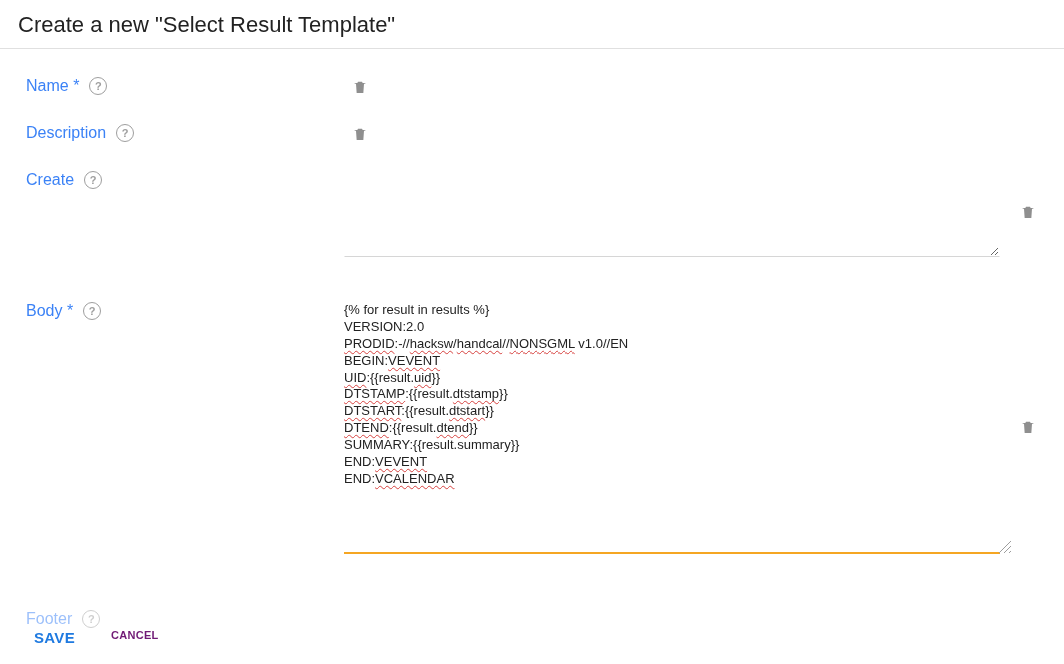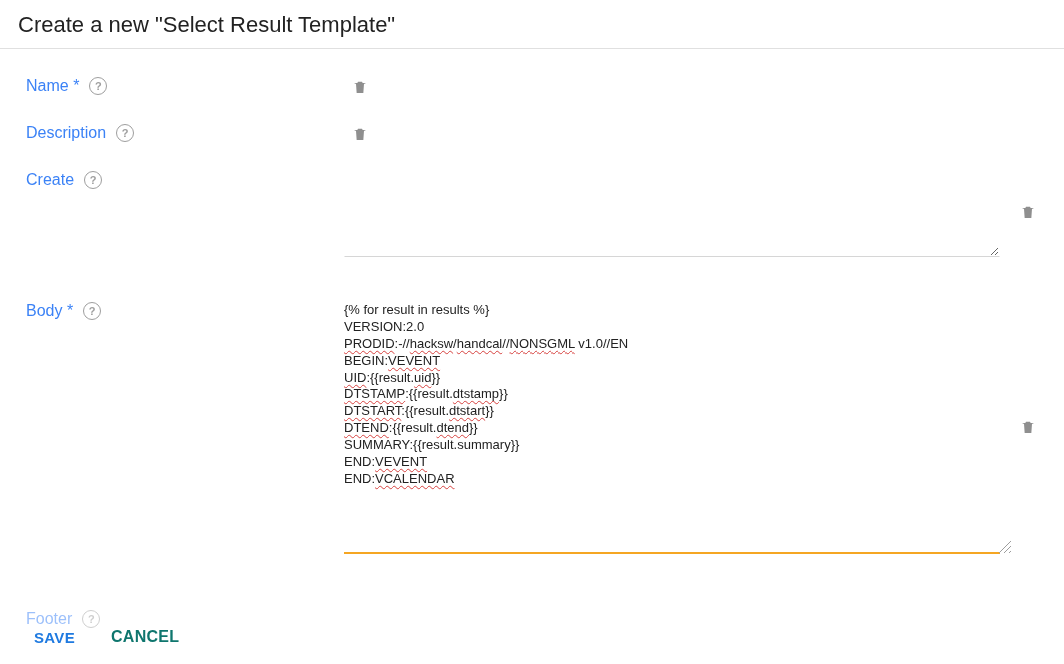--- a/index.html
+++ b/index.html
@@ -130,37 +130,37 @@
       bottom: 0;
       width: 14px;
       height: 14px;
     }
     .resize-handle svg { display:block; }
     .actions {
       position: absolute;
       left: 34px;
       bottom: 18px;
       display: flex;
-      align-items: center;
+      align-items: flex-start;
       gap: 36px;
     }
     .btn-save {
       font-size: 15px;
       font-weight: 600;
       letter-spacing: 0.3px;
       color: #1f7ae0;
       border: none;
       background: none;
       cursor: pointer;
     }
     .btn-cancel {
-      font-size: 16px;
+      font-size: 11px;
       font-weight: 600;
       letter-spacing: 0.3px;
-      color: #0f766e;
+      color: #701a75;
       border: none;
       background: none;
       cursor: pointer;
     }
     .partial-footer-label {
       position: absolute;
       left: 26px;
       bottom: 36px;
       display: flex;
       align-items: center;

